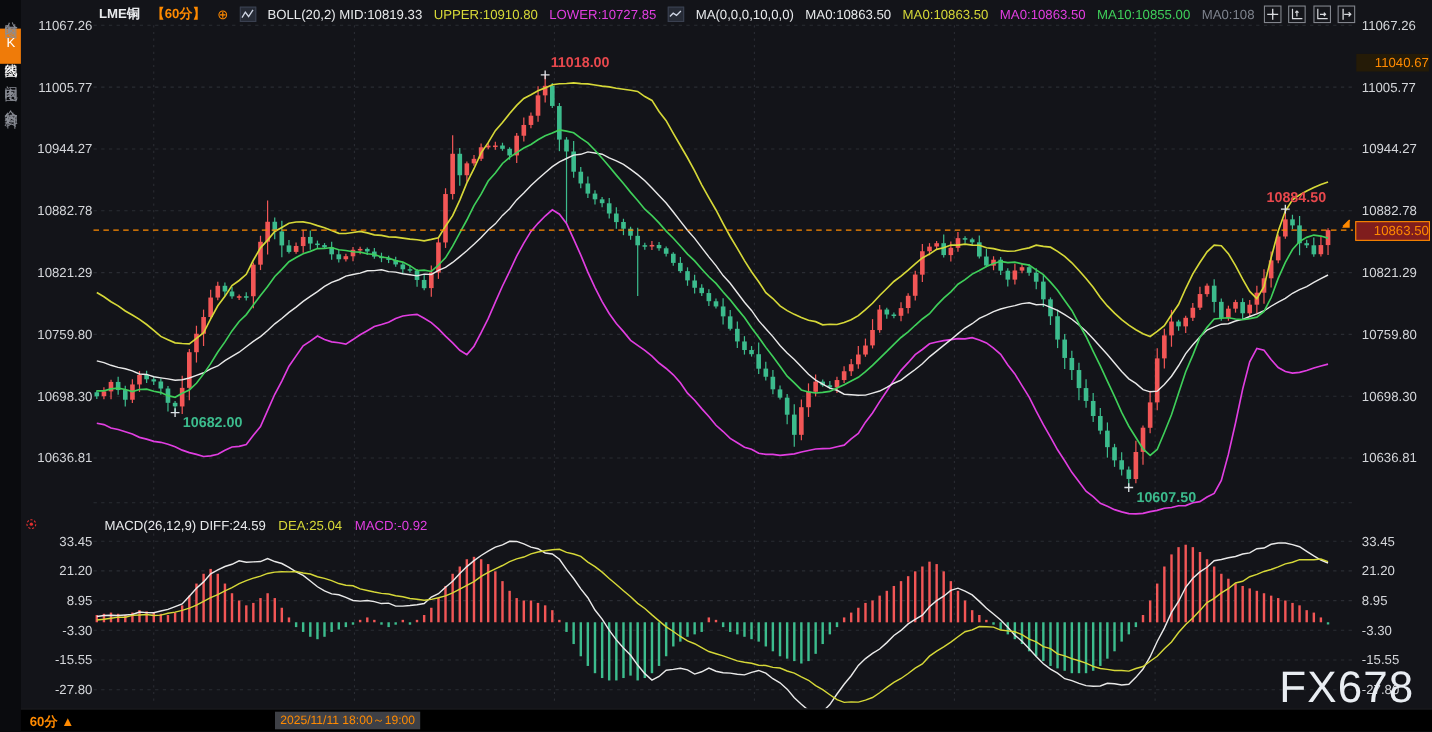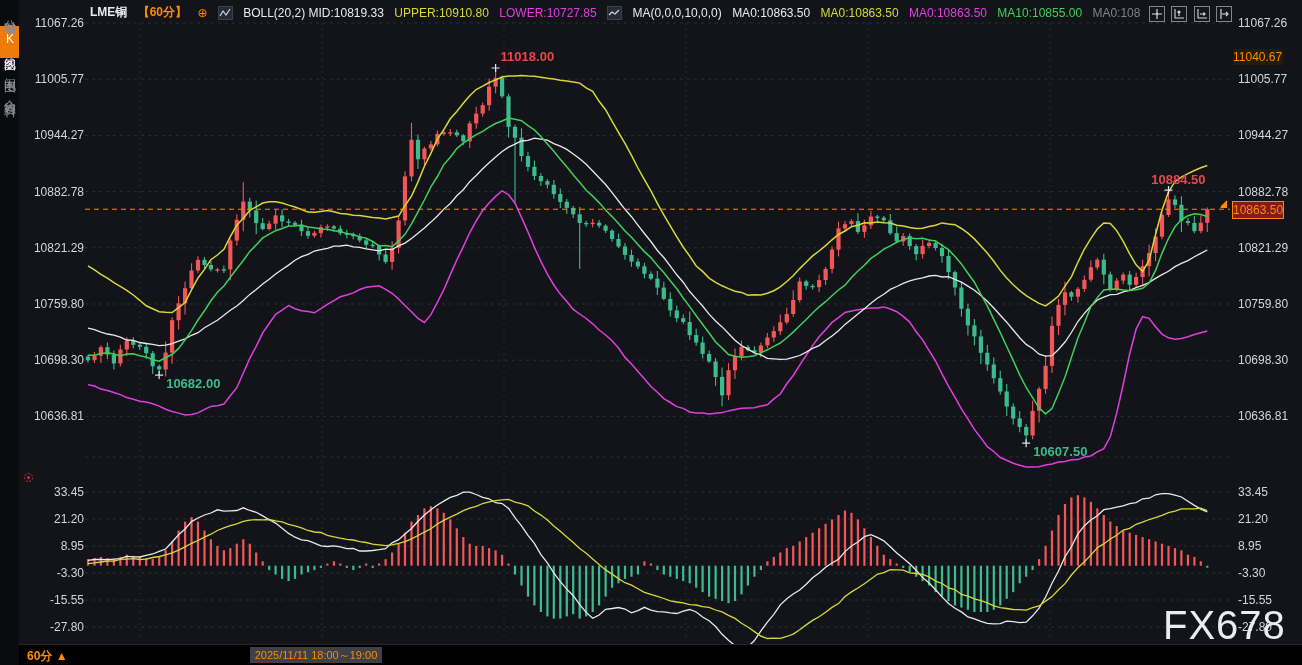--- a/index.html
+++ b/index.html
@@ -21,21 +21,21 @@
   .ind-icon svg{display:block;}
   .toolbar{position:absolute;right:70px;top:4px;z-index:7;}
   .tbtn{display:inline-block;width:14px;height:14px;border:1px solid #82858d;background:#15161b;margin-left:2px;
     vertical-align:middle;cursor:pointer;}
   .tbtn svg{display:block;}
   
   .macd-hdr{position:absolute;left:95px;top:471px;font-size:12px;white-space:nowrap;z-index:6;color:#e8eaec;}
   .macd-hdr span{margin-right:8px;}
   .radar{position:absolute;left:22px;top:470px;z-index:6;}
   
-  .marker{position:absolute;width:50px;height:16px;line-height:16px;font-size:12px;text-align:left;
+  .marker{position:absolute;width:66px;height:16px;line-height:16px;font-size:12px;text-align:right;
     color:var(--orange);z-index:6;}
   .marker-high{left:1233px;top:49px;background:#251b07;}
   .marker-cur{left:1232px;top:201px;background:#7f1d1d;border:1px solid var(--orange);}
   .price-arrow{position:absolute;left:1218px;top:195px;z-index:6;}
   
   .bottom-bar{position:absolute;left:0;top:644px;width:1302px;height:21px;background:#000000;border-top:1px solid #232429;z-index:4;}
   .period-label{position:absolute;left:27px;top:3px;color:var(--orange);font-size:12px;font-weight:bold;}
   .sel-time{position:absolute;left:250px;top:2px;width:132px;height:16px;line-height:16px;background:#3e4046;
     color:var(--orange);font-size:11px;text-align:center;}
   .watermark{position:absolute;left:1163px;top:603px;font-size:40px;color:#e9edf2;letter-spacing:1px;z-index:8;
@@ -700,20 +700,25 @@
           <path d="M5 7h6M9 5l2 2-2 2" stroke="#d8dade" stroke-width="1.1" fill="none"></path>
         </svg></span>
   </div>
 
   <span class="radar">
     <svg width="13" height="13">
         <circle cx="6.5" cy="6.5" r="4" fill="none" stroke="#e03030" stroke-width="1" stroke-dasharray="2,1.5"></circle>
         <circle cx="6.5" cy="6.5" r="1.5" fill="#e03030"></circle>
       </svg>
   </span>
+  <div class="macd-hdr">
+    <span class="c-white">MACD(26,12,9) DIFF:24.59</span>
+    <span class="c-yellow">DEA:25.04</span>
+    <span class="c-magenta">MACD:-0.92</span>
+  </div>
 
   <div class="marker marker-high">11040.67</div>
   <div class="marker marker-cur">10863.50</div>
   <span class="price-arrow">
     <svg width="12" height="10">
         <path d="M2 9 L9 9 L9 2 Z" fill="#ff8a00"></path>
         <path d="M3 8 L9 2" stroke="#ff8a00" stroke-width="1.5"></path>
       </svg>
   </span>
 

